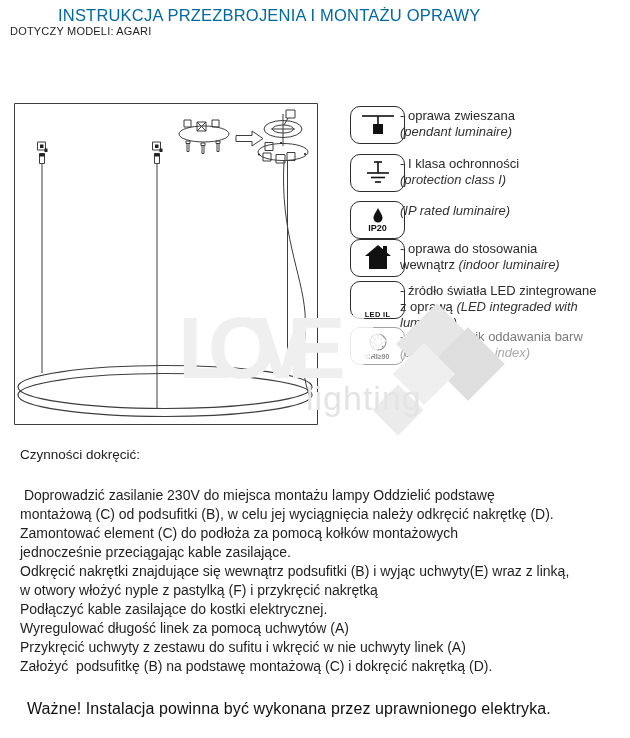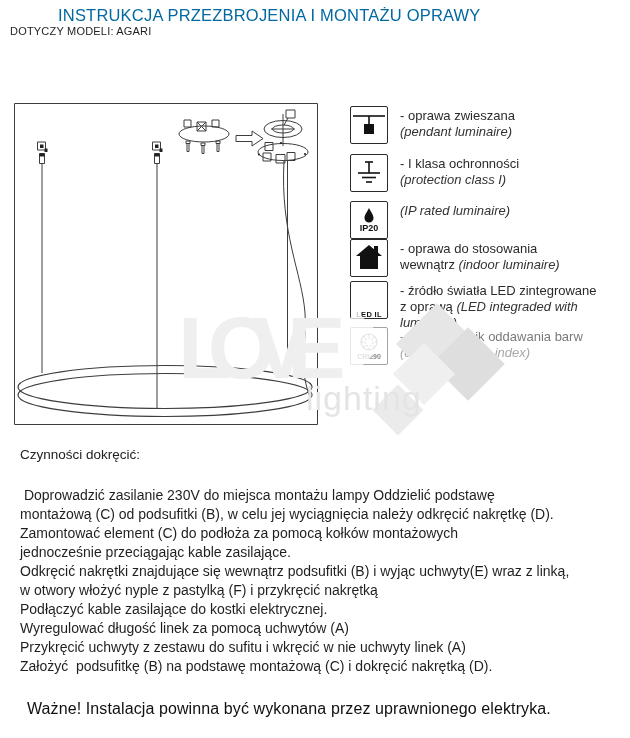--- a/index.html
+++ b/index.html
@@ -19,22 +19,22 @@
   .wm-lighting{position:absolute;left:306px;top:381px;font-size:34px;font-weight:normal;
            letter-spacing:1px;color:#e4e4e4;line-height:1;}
   
   .legend-row{position:absolute;left:350px;width:270px;}
   .legend-row:nth-of-type(1){top:106px;}
   .legend-row:nth-of-type(2){top:154px;}
   .legend-row:nth-of-type(3){top:201px;}
   .legend-row:nth-of-type(4){top:239px;}
   .legend-row:nth-of-type(5){top:281px;}
   .legend-row:nth-of-type(6){top:327px;}
-  .licon{position:absolute;left:0;top:0;width:38px;height:38px;border:1.6px solid #2b2b2b;
-         border-radius:2px;box-sizing:border-box;background:#fff;display:flex;flex-direction:column;
+  .licon{position:absolute;left:0;top:0;width:55px;height:38px;border:1.6px solid #2b2b2b;
+         border-radius:10px;box-sizing:border-box;background:#fff;display:flex;flex-direction:column;
          align-items:center;justify-content:center;}
   .legend-row:nth-of-type(6) .licon{border-color:#a3a3a3;}
   .licon svg{display:block;}
   .licon-label{font-size:9px;font-weight:bold;color:#111;line-height:9px;margin-top:0px;}
   .licon-label.small{font-size:7.5px;letter-spacing:.3px;margin-top:29px;}
   .licon-label.gray{color:#8a8a8a;font-size:7px;}
   .llabel{position:absolute;left:50px;top:2px;width:218px;font-size:13px;line-height:16px;color:#2a2a2a;}
   .llabel em{font-style:italic;color:#333;}
   .legend-row:nth-of-type(6) .llabel{color:#7a7a7a;}
   .legend-row:nth-of-type(6) .llabel em{color:#a8a8a8;}

